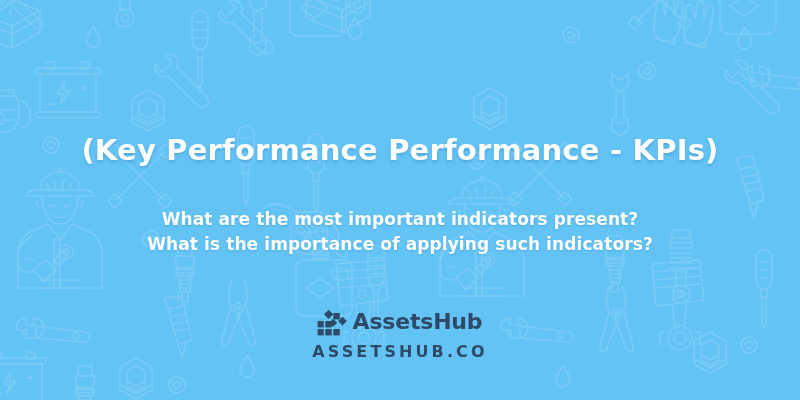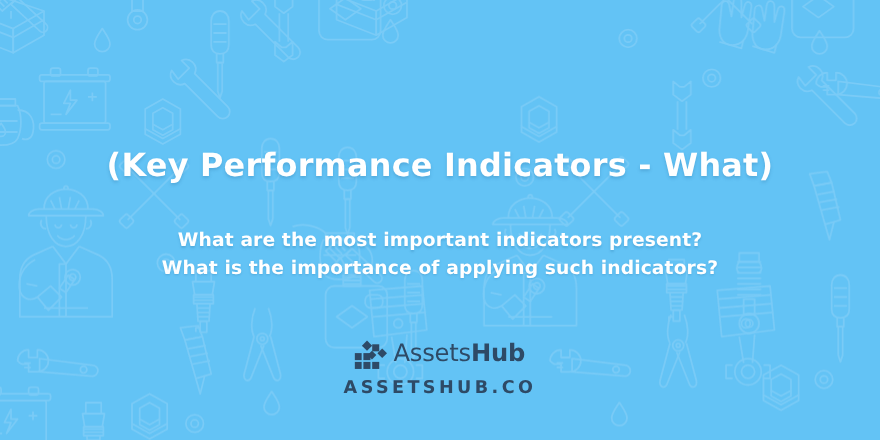--- a/index.html
+++ b/index.html
@@ -83,21 +83,21 @@
   #logo-mark { display:block; }
 
   #wordmark {
     font-family:"DejaVu Sans", sans-serif;
     font-size:22px;
     color:#2e4a66;
     line-height:1;
     letter-spacing:-0.2px;
     white-space:nowrap;
   }
-  #wordmark .wm-light { font-weight:normal; }
+  #wordmark .wm-light { font-weight:bold; }
   #wordmark .wm-bold  { font-weight:bold; }
 
   #logo-url {
     margin-top:6px;
     font-family:"DejaVu Sans", sans-serif;
     font-size:16px;
     font-weight:bold;
     color:#2e4a66;
     letter-spacing:3.1px;
     white-space:nowrap;
@@ -347,21 +347,21 @@
       <use href="#g-droplet" x="556" y="366"></use>
       <use href="#g-droplet" x="240" y="356"></use>
       <use href="#g-washer" x="42" y="136"></use>
       <use href="#g-washer" x="562" y="26"></use>
       <use href="#g-lugwrench" x="632" y="-30"></use>
       <use href="#g-shock" x="664" y="230"></use>
     </g>
   </svg>
 
   <div id="content">
-    <h1 id="headline">(Key Performance Indicators - What)</h1>
+    <h1 id="headline">(Key Performance Performance - KPIs)</h1>
 
     <div id="subtitle">
       <span class="sub-line">What are the most important indicators present?</span>
       <span class="sub-line">What is the importance of applying such indicators?</span>
     </div>
   </div>
 
   <div id="logo-block">
     <div id="logo-row">
       <svg id="logo-mark" width="30" height="28" viewBox="0 0 30 28" xmlns="http://www.w3.org/2000/svg" aria-hidden="true">

